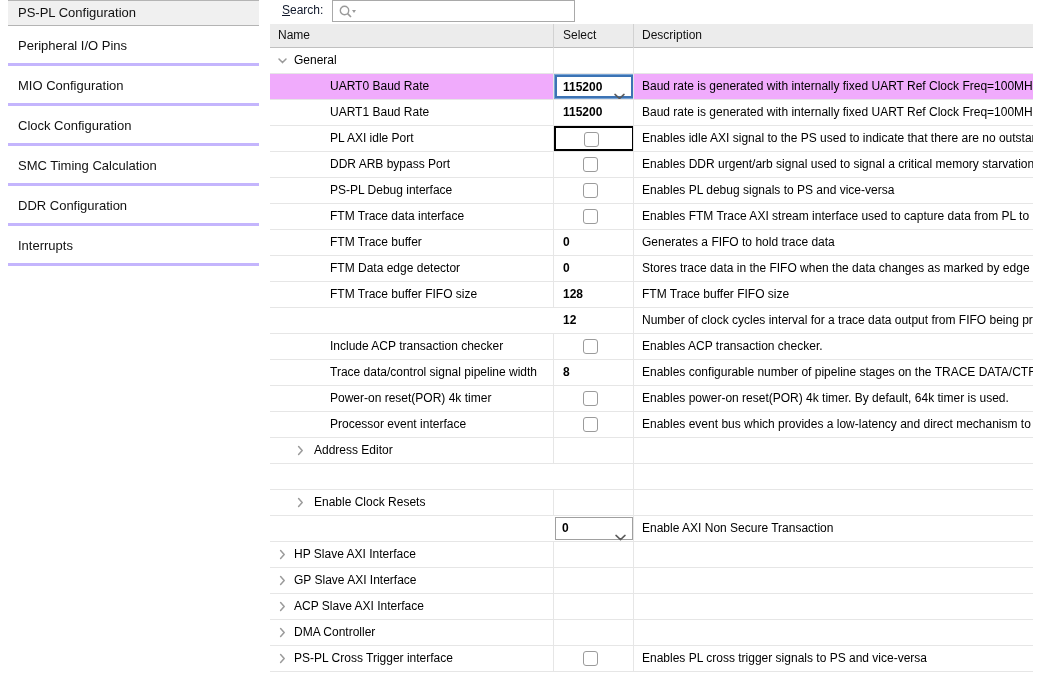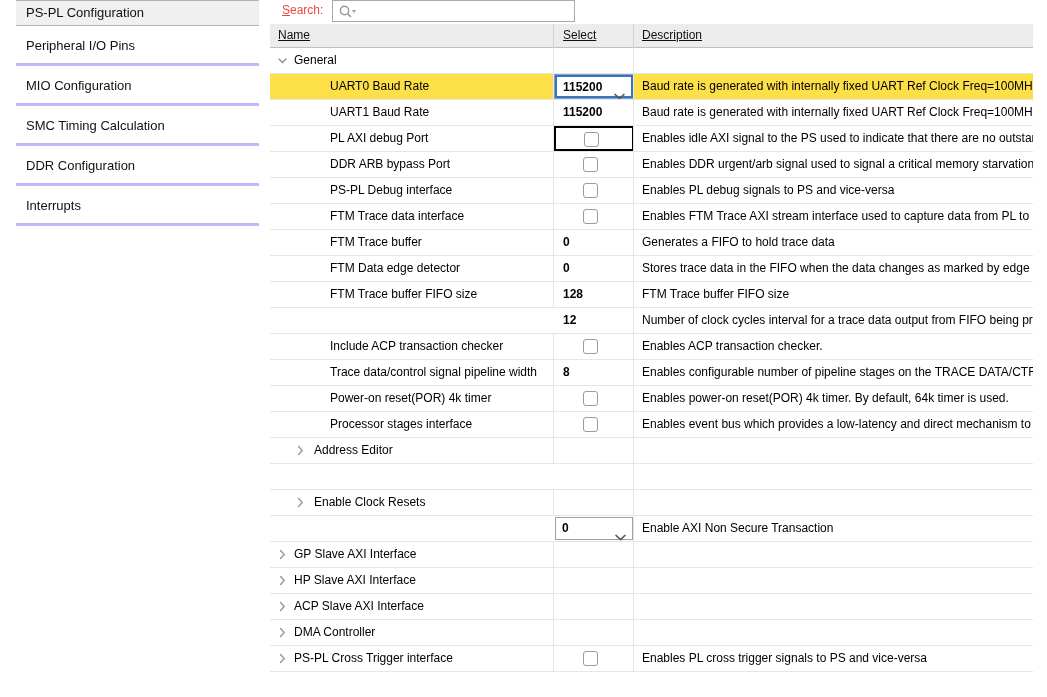--- a/index.html
+++ b/index.html
@@ -14,21 +14,21 @@
   }
   #app {
     position: relative;
     width: 1047px; height: 697px;
     background: #ffffff;
   }
 
   
   #sidebar {
     position: absolute;
-    left: 16px; top: 0;
+    left: 8px; top: 0;
     width: 259px; height: 618px;
     background: #ffffff;
     border-right: 1px solid #c8c8c8;
     box-sizing: border-box;
   }
   .side-item {
     position: relative;
     height: 40px;
     line-height: 40px;
     padding-left: 10px;
@@ -69,21 +69,21 @@
   #search-row {
     position: absolute;
     left: 0; top: 0;
     width: 777px; height: 24px;
     background: #ffffff;
   }
   #search-label {
     position: absolute;
     left: 12px; top: 3px;
     font-size: 12px;
-    color: #ef4444;
+    color: #0f172a;
   }
   #search-label u { text-decoration: underline; }
   #search-box {
     position: absolute;
     left: 62px; top: 0px;
     width: 243px; height: 22px;
     border: 1px solid #a9a9a9;
     background: #ffffff;
     box-sizing: border-box;
   }
@@ -117,37 +117,36 @@
     border-bottom: 1px solid #c0c0c0;
     width: 763px;
   }
   #thead .th {
     position: absolute;
     top: 0; height: 29px;
     line-height: 23px;
     font-size: 12px;
     color: #111;
     box-sizing: border-box;
-    text-decoration: underline;
   }
   #thead .th.c-name  { left: 0;   width: 284px; padding-left: 8px; border-right: 1px solid #d2d2d2; }
   #thead .th.c-sel   { left: 284px; width: 80px; padding-left: 9px; border-right: 1px solid #d2d2d2; }
   #thead .th.c-desc  { left: 364px; width: 399px; padding-left: 8px; }
 
   #tbody { position: relative; width: 763px; }
 
   .row {
     position: relative;
     height: 26px;
     background: #ffffff;
     border-bottom: 1px solid #e6e6e6;
     box-sizing: border-box;
     cursor: default;
   }
-  .row.selected { background: #fde047; }
+  .row.selected { background: #f0abfc; }
 
   .cell {
     position: absolute;
     top: 0; height: 25px;
     line-height: 25px;
     font-size: 12px;
     color: #000;
     box-sizing: border-box;
     white-space: nowrap;
     overflow: hidden;
@@ -228,20 +227,21 @@
 </style>
 </head>
 <body>
 
 <div id="app">
 
   <div id="sidebar">
       <div class="side-item selected"><span class="side-label">PS-PL Configuration</span></div>
       <div class="side-item"><span class="side-label">Peripheral I/O Pins</span></div>
       <div class="side-item"><span class="side-label">MIO Configuration</span></div>
+      <div class="side-item"><span class="side-label">Clock Configuration</span></div>
       <div class="side-item"><span class="side-label">SMC Timing Calculation</span></div>
       <div class="side-item"><span class="side-label">DDR Configuration</span></div>
       <div class="side-item"><span class="side-label">Interrupts</span></div>
     </div>
 
   <div id="splitter"></div>
 
   <div id="right">
 
     <div id="search-row">
@@ -293,21 +293,21 @@
           </div>
           <div class="row ind3">
             <div class="cell c-name">
               <span class="name-text">UART1 Baud Rate</span>
             </div>
             <div class="cell c-sel plain">115200</div>
             <div class="cell c-desc">Baud rate is generated with internally fixed UART Ref Clock Freq=100MHz</div>
           </div>
           <div class="row ind3">
             <div class="cell c-name">
-              <span class="name-text">PL AXI debug Port</span>
+              <span class="name-text">PL AXI idle Port</span>
             </div>
             <div class="cell c-sel" style="padding: 0px;">
               <div class="ckcell-focus">
                 <div class="ckbox" style="left: 28px; top: 4px;"></div>
               </div>
             </div>
             <div class="cell c-desc">Enables idle AXI signal to the PS used to indicate that there are no outstanding AXI transactions</div>
           </div>
           <div class="row ind3">
             <div class="cell c-name">
@@ -391,21 +391,21 @@
             </div>
             <div class="cell c-sel" style="padding: 0px;">
               <div style="position: absolute; left: 0px; top: 0px; width: 80px; height: 25px;">
                 <div class="ckbox"></div>
               </div>
             </div>
             <div class="cell c-desc">Enables power-on reset(POR) 4k timer. By default, 64k timer is used.</div>
           </div>
           <div class="row ind3">
             <div class="cell c-name">
-              <span class="name-text">Processor stages interface</span>
+              <span class="name-text">Processor event interface</span>
             </div>
             <div class="cell c-sel" style="padding: 0px;">
               <div style="position: absolute; left: 0px; top: 0px; width: 80px; height: 25px;">
                 <div class="ckbox"></div>
               </div>
             </div>
             <div class="cell c-desc">Enables event bus which provides a low-latency and direct mechanism to the PL</div>
           </div>
           <div class="row ind1 group">
             <div class="cell c-name">
@@ -446,33 +446,33 @@
             </div>
             <div class="cell c-desc">Enable AXI Non Secure Transaction</div>
           </div>
           <div class="row ind0 group">
             <div class="cell c-name">
               <span class="twisty">
                 <svg width="13" height="13" viewBox="0 0 13 13">
                   <path d="M4.6 2.6 L8.2 6.5 L4.6 10.4" fill="none" stroke="#9a9a9a" stroke-width="1.5" stroke-linecap="round" stroke-linejoin="round"></path>
                 </svg>
               </span>
+              <span class="name-text">HP Slave AXI Interface</span>
+            </div>
+            <div class="cell c-sel"></div>
+            <div class="cell c-desc"></div>
+          </div>
+          <div class="row ind0 group">
+            <div class="cell c-name">
+              <span class="twisty">
+                <svg width="13" height="13" viewBox="0 0 13 13">
+                  <path d="M4.6 2.6 L8.2 6.5 L4.6 10.4" fill="none" stroke="#9a9a9a" stroke-width="1.5" stroke-linecap="round" stroke-linejoin="round"></path>
+                </svg>
+              </span>
               <span class="name-text">GP Slave AXI Interface</span>
-            </div>
-            <div class="cell c-sel"></div>
-            <div class="cell c-desc"></div>
-          </div>
-          <div class="row ind0 group">
-            <div class="cell c-name">
-              <span class="twisty">
-                <svg width="13" height="13" viewBox="0 0 13 13">
-                  <path d="M4.6 2.6 L8.2 6.5 L4.6 10.4" fill="none" stroke="#9a9a9a" stroke-width="1.5" stroke-linecap="round" stroke-linejoin="round"></path>
-                </svg>
-              </span>
-              <span class="name-text">HP Slave AXI Interface</span>
             </div>
             <div class="cell c-sel"></div>
             <div class="cell c-desc"></div>
           </div>
           <div class="row ind0 group">
             <div class="cell c-name">
               <span class="twisty">
                 <svg width="13" height="13" viewBox="0 0 13 13">
                   <path d="M4.6 2.6 L8.2 6.5 L4.6 10.4" fill="none" stroke="#9a9a9a" stroke-width="1.5" stroke-linecap="round" stroke-linejoin="round"></path>
                 </svg>

